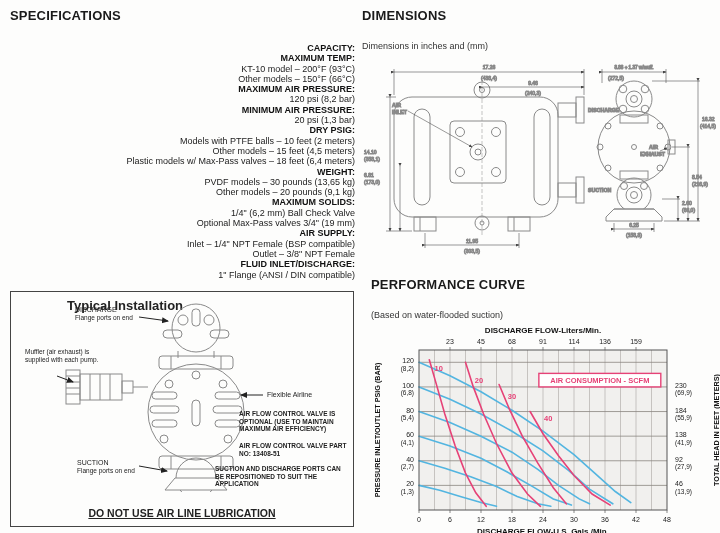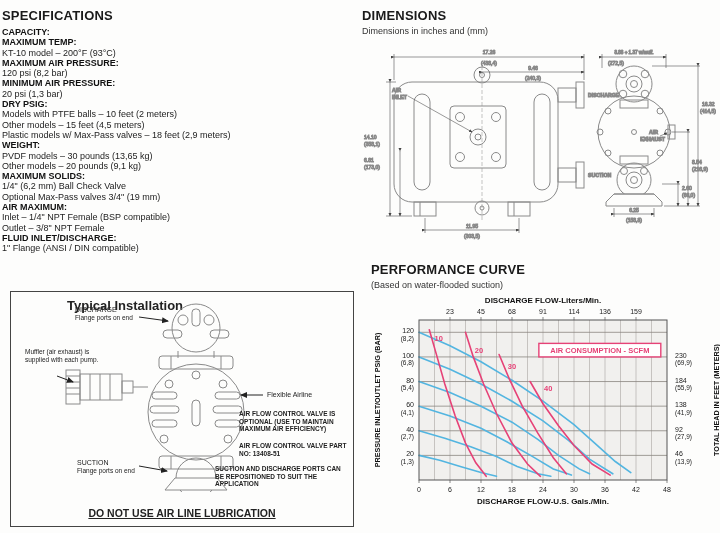--- a/index.html
+++ b/index.html
@@ -1,21 +1,21 @@
 <!DOCTYPE html>
 <html><head>
 <meta charset="utf-8">
 <style>
   html,body{margin:0;padding:0;background:#fff;}
   .page{position:relative;width:720px;height:533px;background:#fdfdfc;font-family:"Liberation Sans",sans-serif;color:#222;overflow:hidden;}
   .col-title{font-size:13px;font-weight:bold;letter-spacing:.2px;color:#1a1a1a;}
-  .col-sub{font-size:9px;color:#333;margin-top:3px;}
-  .left-col{position:absolute;left:2px;top:8px;width:345px;}
+  .col-sub{font-size:9px;color:#333;margin-top:18px;}
+  .left-col{position:absolute;left:10px;top:8px;width:345px;}
   .right-col{position:absolute;left:362px;top:8px;width:354px;}
-  .spec-list{margin-top:4px;}
+  .spec-list{margin-top:20px;text-align:right;}
   .spec-label{font-size:9px;font-weight:bold;line-height:10.3px;color:#111;}
   .spec-line{font-size:9px;line-height:10.3px;color:#222;}
   .install-box{position:absolute;left:10px;top:291px;width:342px;height:234px;border:1.2px solid #444;background:#fdfdfc;}
   .install-title{position:absolute;left:12px;top:6px;font-size:13px;font-weight:bold;margin-left:44px;}
   .anno{position:absolute;font-size:6.5px;line-height:7.5px;color:#222;}
   .anno .big{font-size:7px;}
   .anno-bold{font-weight:bold;text-transform:uppercase;}
   .warning{position:absolute;left:0;bottom:7px;width:100%;text-align:center;font-size:10.5px;font-weight:bold;text-decoration:underline;}
   svg text{font-family:"Liberation Sans",sans-serif;}
   .dim-txt{font-size:5px;fill:#333;}
@@ -26,35 +26,36 @@
 <body>
 
 <div class="page">
 
   <div class="left-col">
     <div class="col-title">SPECIFICATIONS</div>
     <div class="spec-list">
         <div class="spec-label">CAPACITY:</div>
         <div class="spec-label">MAXIMUM TEMP:</div>
         <div class="spec-line">KT-10 model – 200°F (93°C)</div>
+        <div class="spec-line">Other models – 150°F (66°C)</div>
         <div class="spec-label">MAXIMUM AIR PRESSURE:</div>
         <div class="spec-line">120 psi (8,2 bar)</div>
         <div class="spec-label">MINIMUM AIR PRESSURE:</div>
         <div class="spec-line">20 psi (1,3 bar)</div>
         <div class="spec-label">DRY PSIG:</div>
         <div class="spec-line">Models with PTFE balls – 10 feet (2 meters)</div>
         <div class="spec-line">Other models – 15 feet (4,5 meters)</div>
-        <div class="spec-line">Plastic models w/ Max-Pass valves – 18 feet (2,9 meters)</div>
+        <div class="spec-line">Plastic models w/ Max-Pass valves – 18 feet (6,4 meters)</div>
         <div class="spec-label">WEIGHT:</div>
         <div class="spec-line">PVDF models – 30 pounds (13,65 kg)</div>
         <div class="spec-line">Other models – 20 pounds (9,1 kg)</div>
         <div class="spec-label">MAXIMUM SOLIDS:</div>
         <div class="spec-line">1/4" (6,2 mm) Ball Check Valve</div>
         <div class="spec-line">Optional Max-Pass valves  3/4" (19 mm)</div>
-        <div class="spec-label">AIR MAXIMUM:</div>
+        <div class="spec-label">AIR SUPPLY:</div>
         <div class="spec-line">Inlet – 1/4" NPT Female (BSP compatible)</div>
         <div class="spec-line">Outlet – 3/8" NPT Female</div>
         <div class="spec-label">FLUID INLET/DISCHARGE:</div>
         <div class="spec-line">1" Flange (ANSI / DIN compatible)</div>
       </div>
   </div>
 
   <div class="install-box">
     <div class="install-title">Typical Installation</div>
 

